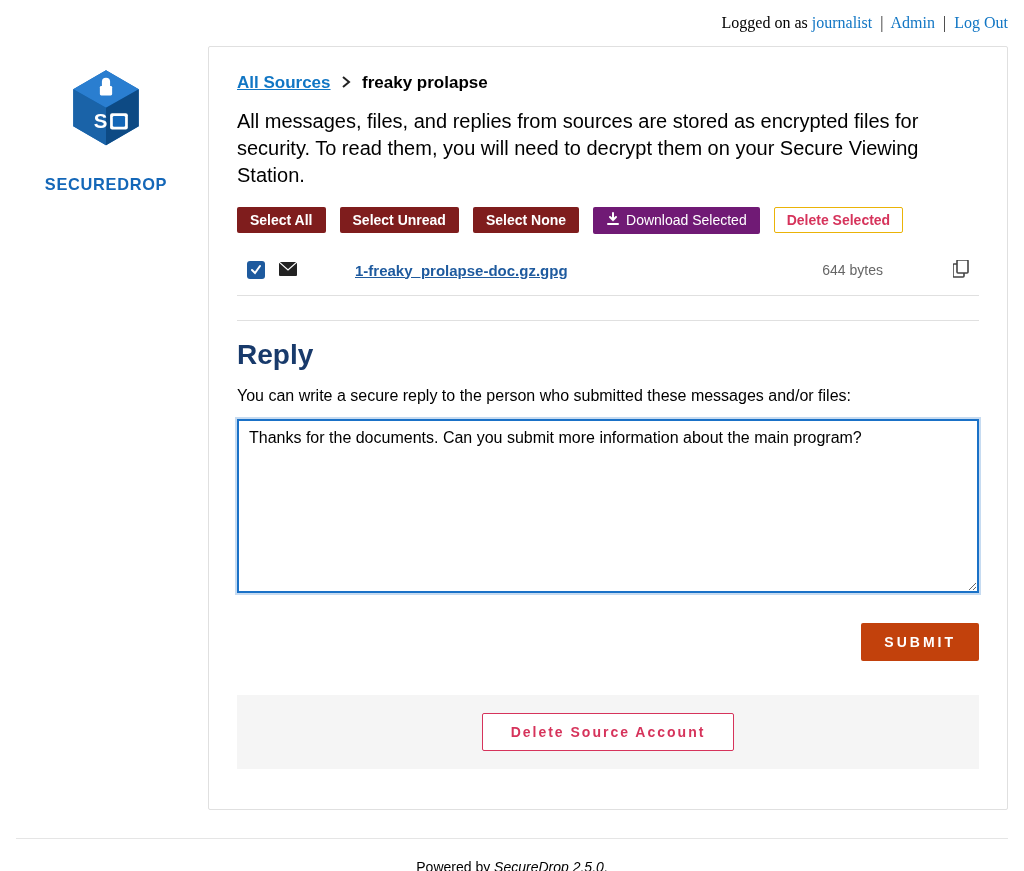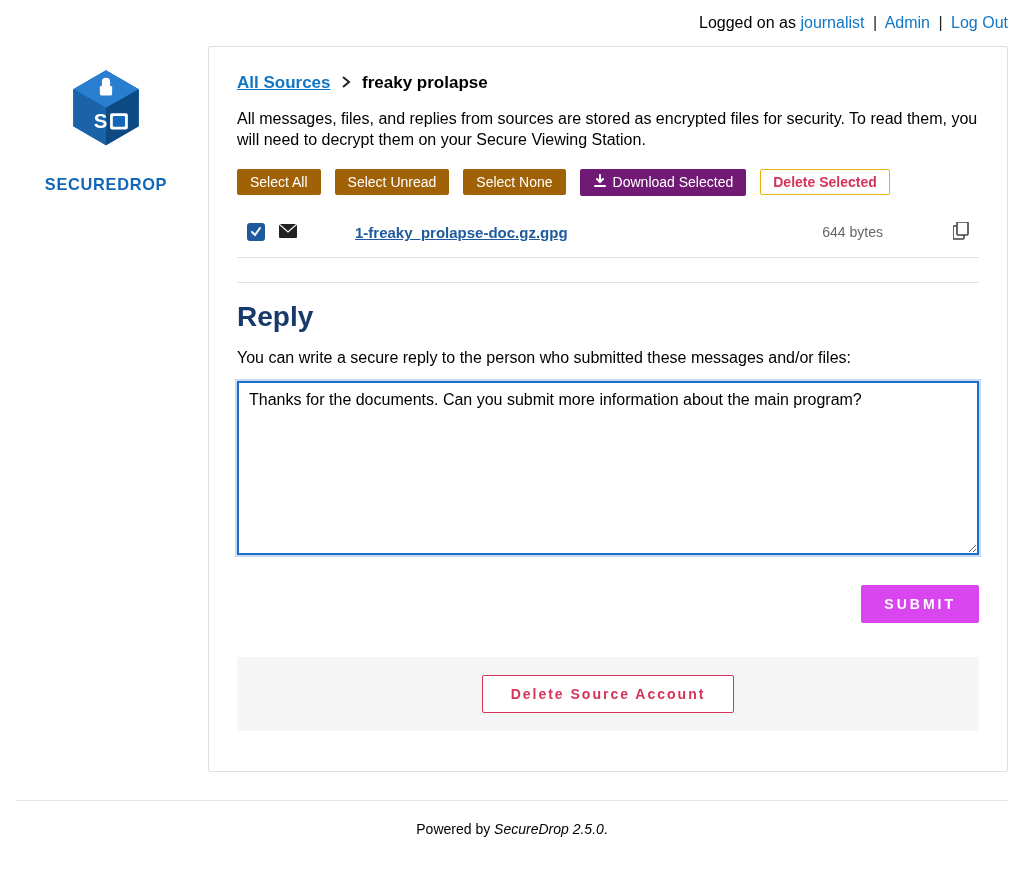--- a/index.html
+++ b/index.html
@@ -7,20 +7,21 @@
   font-family: -apple-system, BlinkMacSystemFont, "Segoe UI", Arial, sans-serif;
   font-size: 16px;
   color: #000;
   background: #fff;
   width: 1024px;
 }
 .topbar {
   text-align: right;
   padding: 14px 16px 14px 0;
   font-size: 16px;
+  font-family: Liberation Serif, serif;
 }
 .topbar a { color: #1176c4; text-decoration: none; }
 .topbar .sep { color: #222; margin: 0 4px; }
 .page-wrap {
   display: flex;
   align-items: flex-start;
   padding: 0 16px;
 }
 .logo-col {
   width: 180px;
@@ -36,37 +37,37 @@
   padding: 26px 28px 40px 28px;
   margin-left: 12px;
 }
 .breadcrumb {
   font-size: 17px;
   font-weight: 700;
   margin-bottom: 14px;
 }
 .breadcrumb a { color: #1176c4; text-decoration: underline; }
 .chevron { margin: 0 6px; color: #222; display:inline-block; vertical-align:middle; position:relative; top:-1px;}
-.intro { font-size: 16px; line-height: 1.35; margin-bottom: 18px; }
+.intro { font-size: 20px; line-height: 1.35; margin-bottom: 18px; }
 .toolbar { display: flex; gap: 14px; margin-bottom: 12px; flex-wrap: wrap; align-items:center;}
 .btn {
   display: inline-flex;
   align-items: center;
   justify-content: center;
   font-size: 14px;
   padding: 4px 12px;
   border: 1px solid transparent;
   cursor: pointer;
   background: #0b3f7a;
   color: #fff;
   border-radius: 2px;
   gap: 6px;
   font-family: inherit;
 }
-.btn.sel { background: #a16207; }
+.btn.sel { background: #7f1d1d; font-weight: bold; }
 .btn.download { background: #701a75; }
 .btn.delete {
   background: #fff;
   color: #d6335b;
   border: 1px solid #eab308;
   font-weight: 700;
 }
 .file-row {
   display: flex;
   align-items: center;
@@ -97,21 +98,21 @@
   border: 2px solid #1a71c7;
   outline: 2px solid rgba(26,113,199,0.25);
   outline-offset: 0;
   padding: 8px 10px;
   font-size: 16px;
   font-family: inherit;
   resize: both;
 }
 .submit-row { text-align: right; margin-top: 26px; }
 .btn.submit {
-  background: #d946ef;
+  background: #c2410c;
   color: #fff;
   letter-spacing: 3px;
   font-weight: 700;
   padding: 10px 22px;
   font-size: 14px;
 }
 .delete-wrap {
   background: #f5f5f5;
   margin-top: 34px;
   padding: 18px 0;

